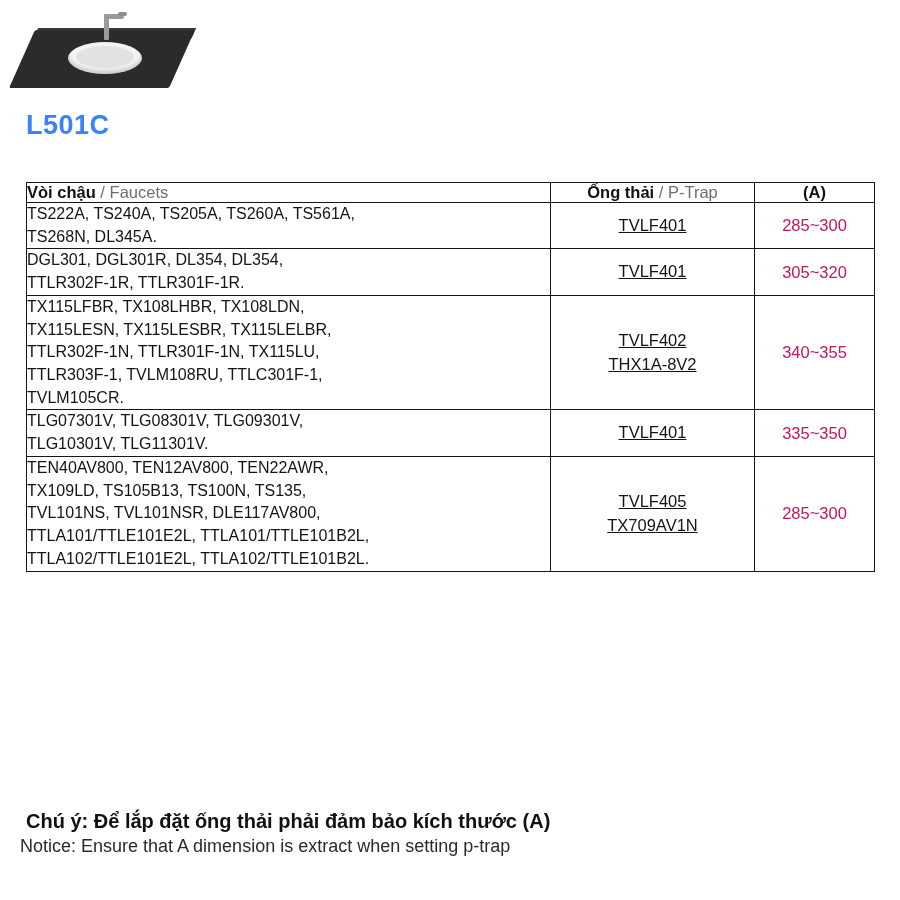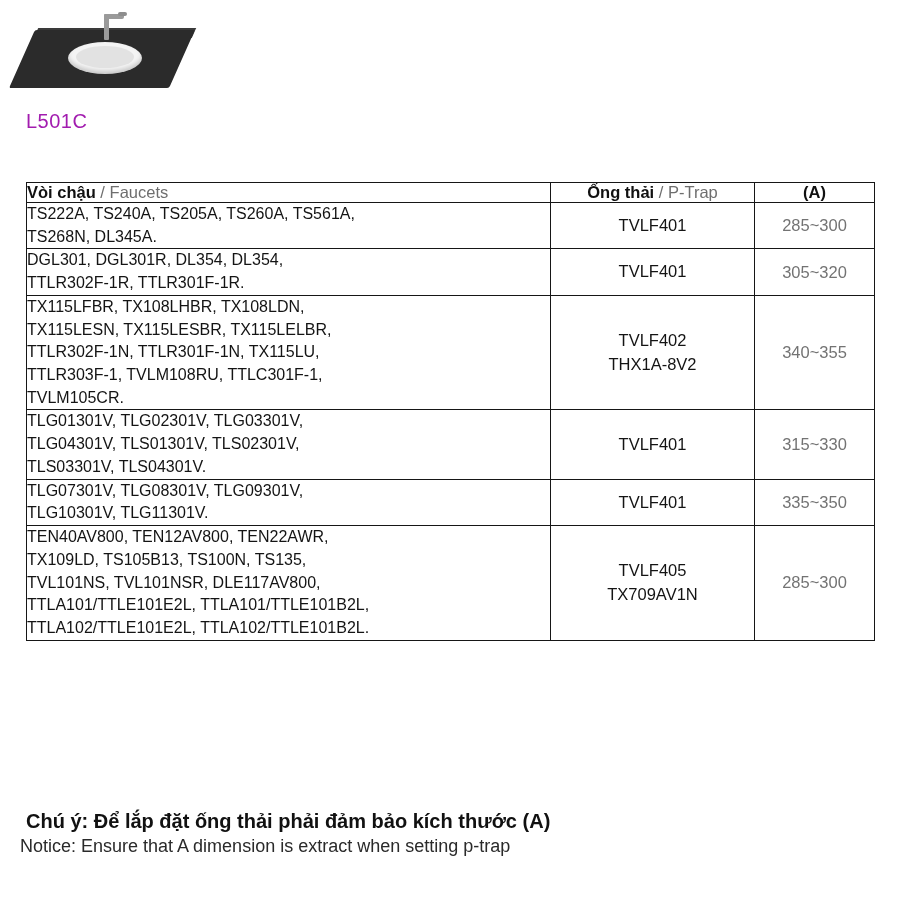--- a/index.html
+++ b/index.html
@@ -94,24 +94,24 @@
     height: 4px;
     background: #8d8d8d;
     border-radius: 2px;
   }
 
   
   .model-title {
     position: absolute;
     left: 26px;
     top: 110px;
-    font-size: 20px;
-    font-weight: normal;
+    font-size: 27px;
+    font-weight: bold;
     letter-spacing: 0.5px;
-    color: #a21caf;
+    color: #3b82f6;
   }
 
   
   .spec-table {
     position: absolute;
     left: 26px;
     top: 182px;
     width: 848px;
     border-collapse: collapse;
     table-layout: fixed;
@@ -143,26 +143,27 @@
     line-height: 1.42;
     text-align: left;
     color: #141414;
   }
   .cell-ptrap {
     padding: 8px 6px;
     font-size: 16.5px;
     line-height: 1.42;
     text-align: center;
     color: #141414;
+    text-decoration: underline;
   }
   .cell-a {
     padding: 8px 6px;
     font-size: 16.5px;
     text-align: center;
-    color: #737373;
+    color: #be185d;
   }
 
   
   .note-vn {
     position: absolute;
     left: 26px;
     top: 810px;
     font-size: 20px;
     font-weight: bold;
     color: #111;
@@ -245,31 +246,20 @@
             <div>TVLM105CR.</div>
           </td>
           <td class="cell-ptrap">
             <div>TVLF402</div>
             <div>THX1A-8V2</div>
           </td>
           <td class="cell-a">340~355</td>
         </tr>
         <tr>
           <td class="cell-faucets">
-            <div>TLG01301V, TLG02301V, TLG03301V,</div>
-            <div>TLG04301V, TLS01301V, TLS02301V,</div>
-            <div>TLS03301V, TLS04301V.</div>
-          </td>
-          <td class="cell-ptrap">
-            <div>TVLF401</div>
-          </td>
-          <td class="cell-a">315~330</td>
-        </tr>
-        <tr>
-          <td class="cell-faucets">
             <div>TLG07301V, TLG08301V, TLG09301V,</div>
             <div>TLG10301V, TLG11301V.</div>
           </td>
           <td class="cell-ptrap">
             <div>TVLF401</div>
           </td>
           <td class="cell-a">335~350</td>
         </tr>
         <tr>
           <td class="cell-faucets">

